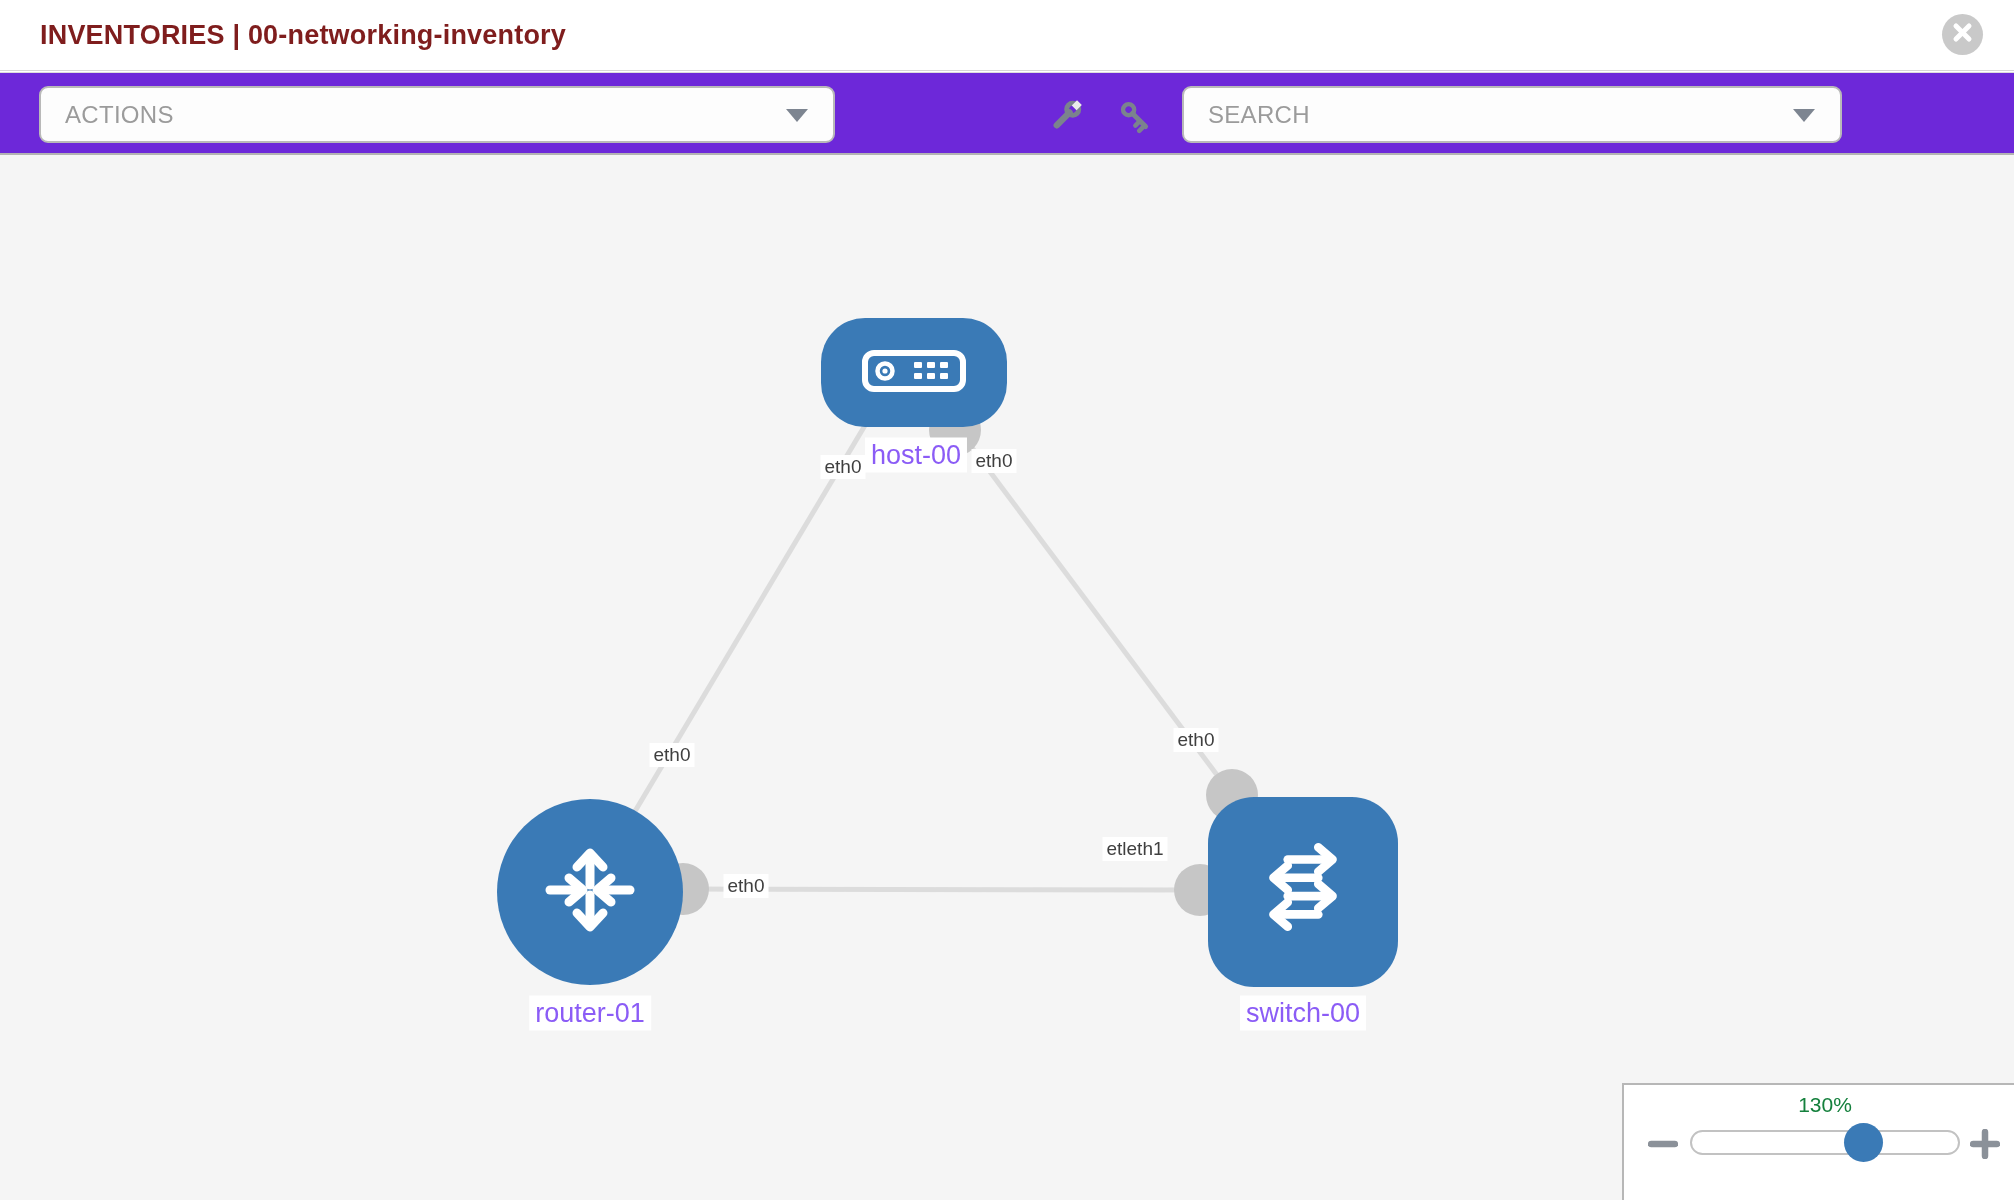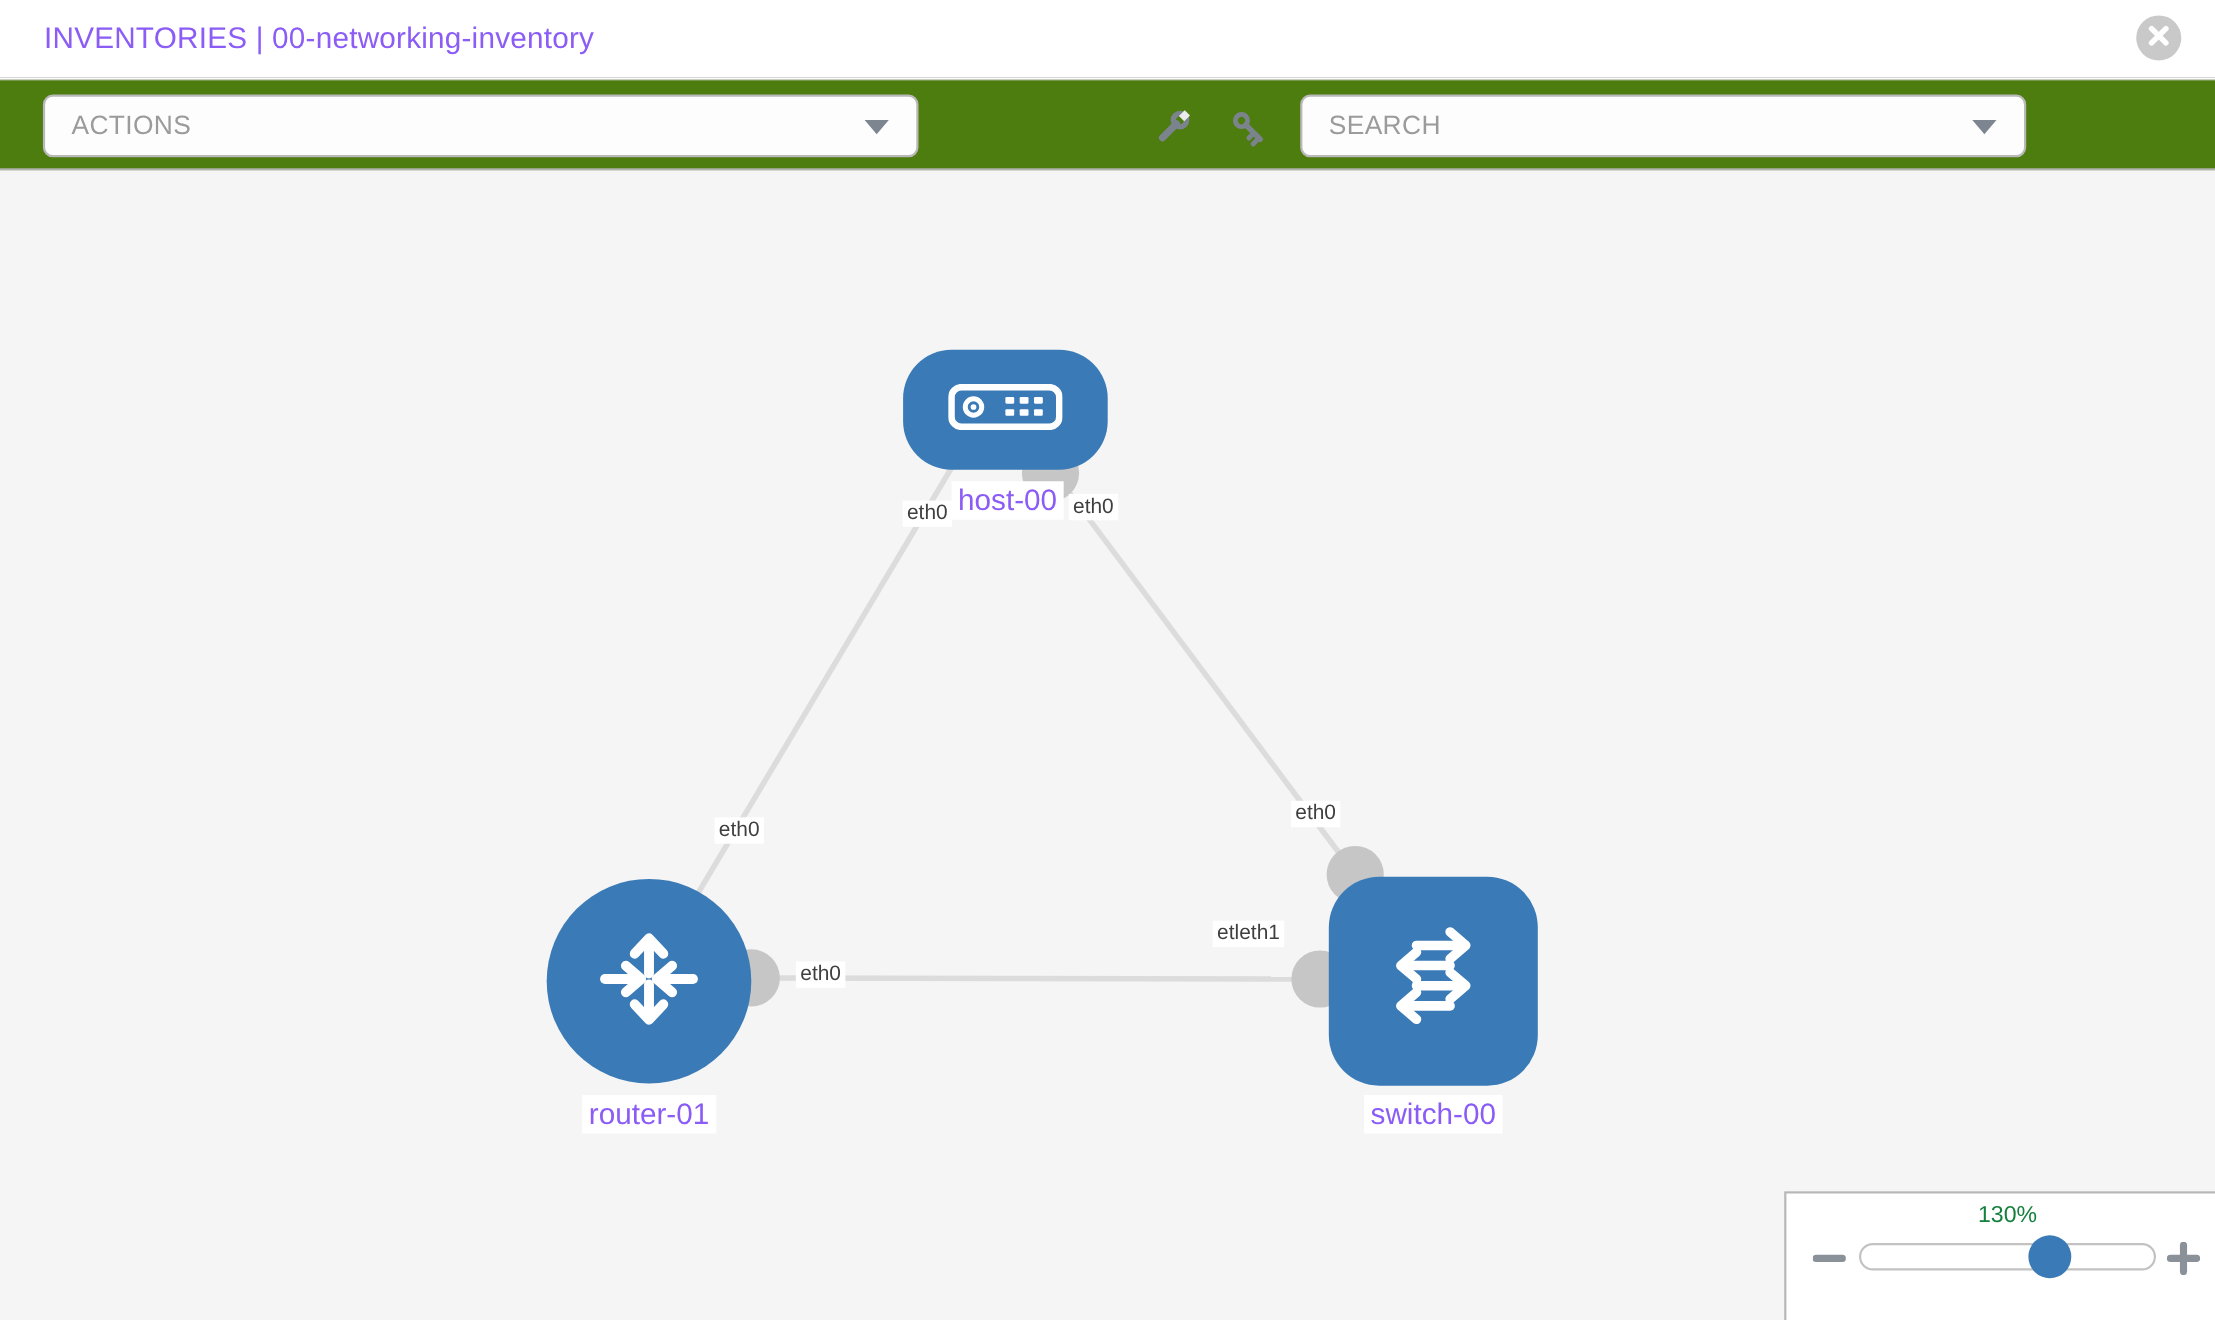--- a/index.html
+++ b/index.html
@@ -4,28 +4,28 @@
 <style>
   * { margin:0; padding:0; box-sizing:border-box; }
   html,body { width:2014px; height:1200px; overflow:hidden; background:#fff;
               font-family:"Liberation Sans", sans-serif; }
   .app { position:relative; width:2014px; height:1200px; }
 
   
   .titlebar { position:absolute; top:0; left:0; width:2014px; height:71px;
               background:#ffffff; border-bottom:1px solid #d6d6d6; }
   .page-title { position:absolute; left:40px; top:50%; transform:translateY(-50%);
-                font-size:27px; font-weight:normal; color:#8b5cf6; letter-spacing:.2px; }
+                font-size:27px; font-weight:bold; color:#7f1d1d; letter-spacing:.2px; }
   .close-btn { position:absolute; right:31px; top:14px; width:41px; height:41px;
                border-radius:50%; background:#c9c9c9; display:flex;
                align-items:center; justify-content:center; cursor:pointer; }
 
   
   .toolbar { position:absolute; top:72px; left:0; width:2014px; height:83px;
-             background:#4d7c0f; border-top:1px solid #dcdcdc;
+             background:#6d28d9; border-top:1px solid #dcdcdc;
              border-bottom:2px solid #b3b3b3; }
   .dropdown { position:absolute; top:13px; height:57px; background:#fdfdfd;
               border:2px solid #b9b9b9; border-radius:9px; display:flex;
               align-items:center; padding:0 24px; cursor:pointer; }
   .dropdown .dd-text { font-size:24px; color:#9b9b9b; letter-spacing:.3px; }
   .caret { position:absolute; right:25px; top:50%; margin-top:-6px; width:0; height:0;
            border-left:11px solid transparent; border-right:11px solid transparent;
            border-top:13px solid #7d8591; }
   .dd-actions { left:39px;  width:796px; }
   .dd-search  { left:1182px; width:660px; }

